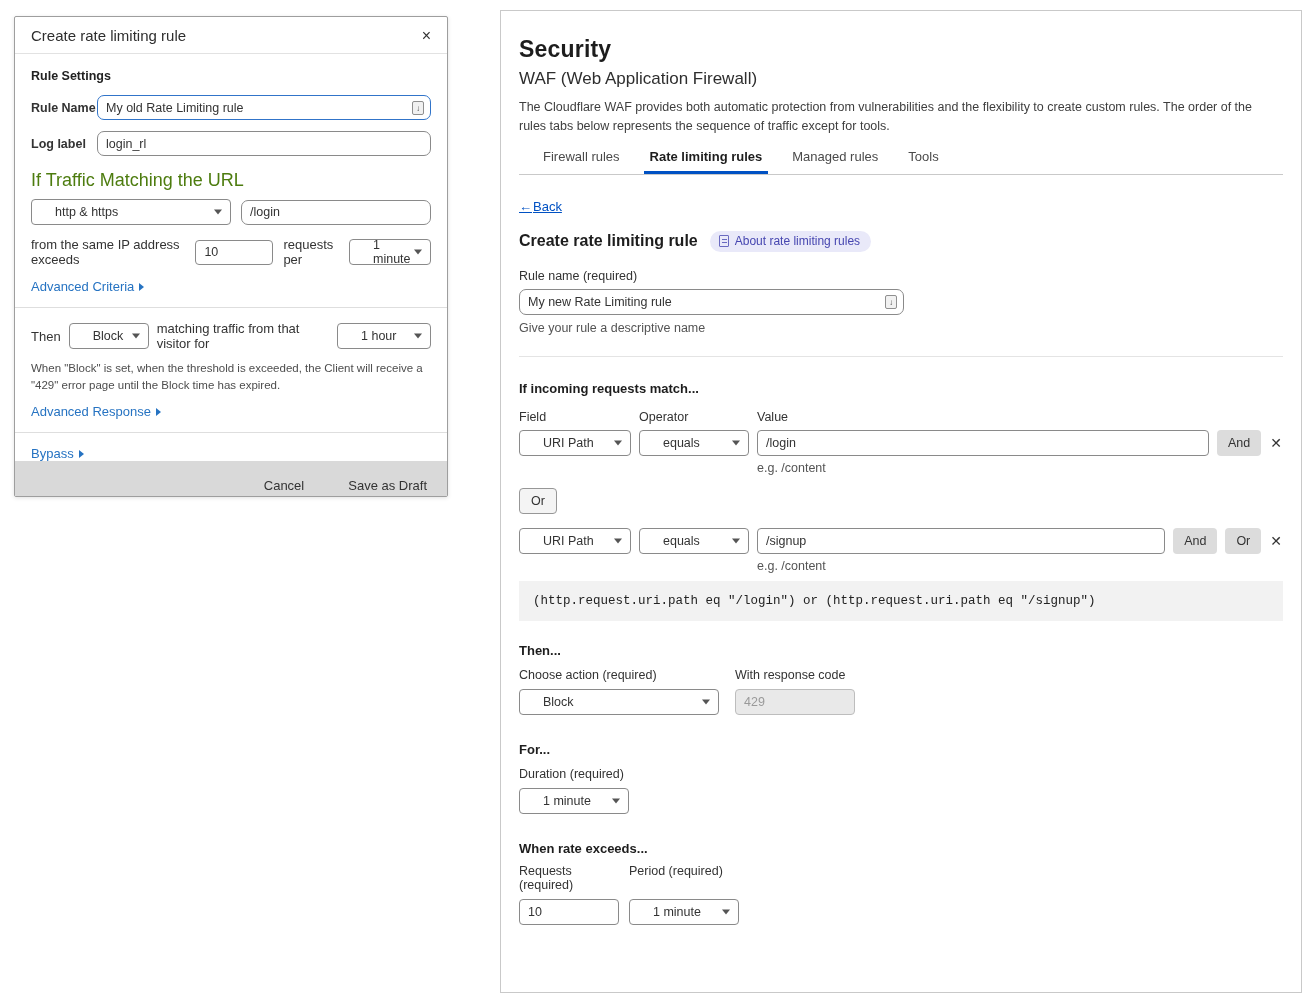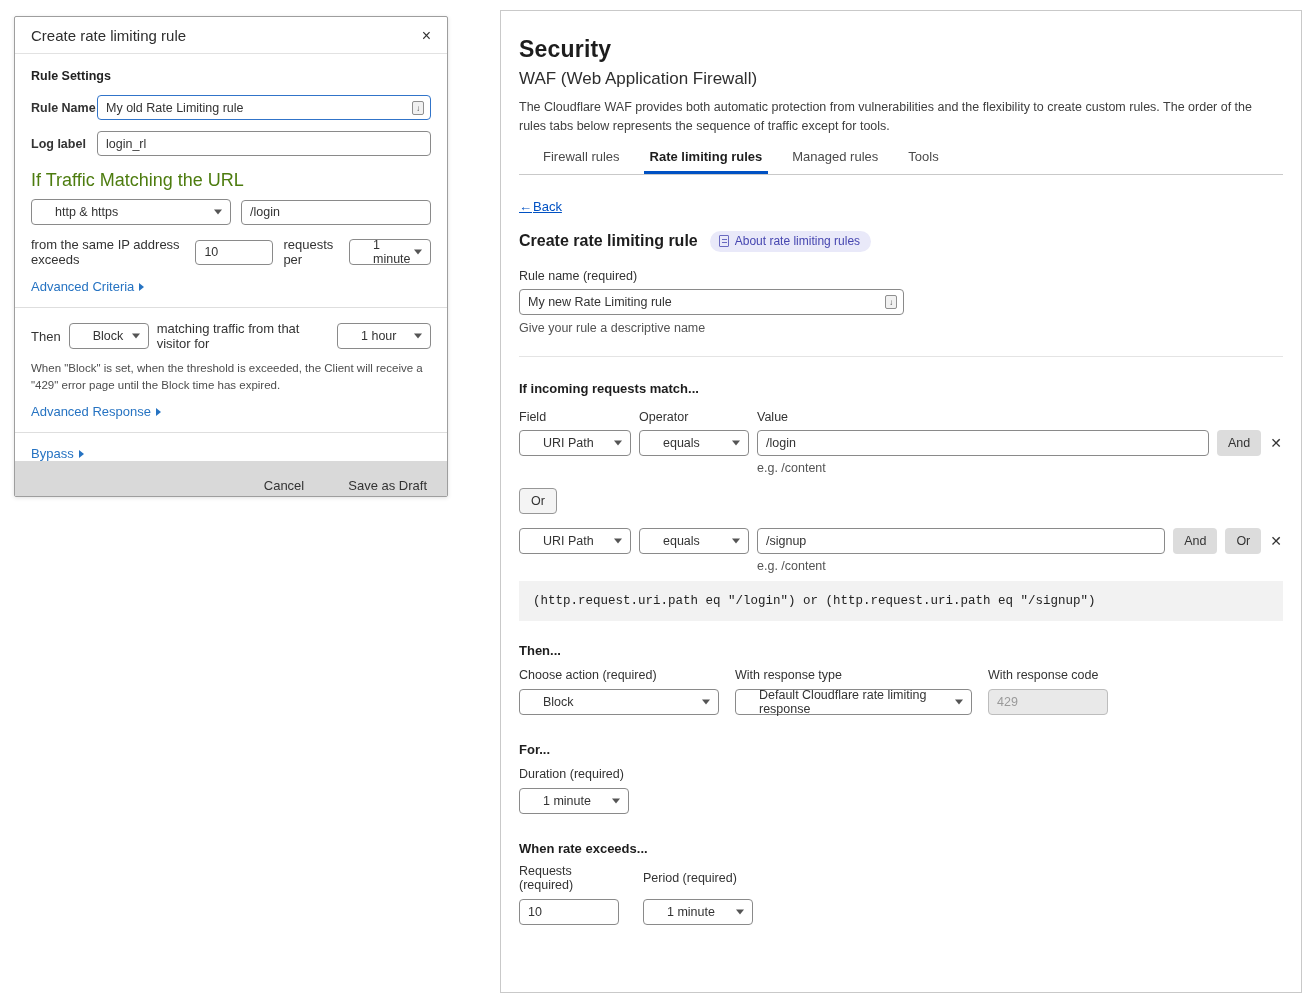--- a/index.html
+++ b/index.html
@@ -11,21 +11,21 @@
             box-shadow:0 1px 4px rgba(0,0,0,.12); overflow:hidden; }
   .dialog-header { display:flex; justify-content:space-between; align-items:center; padding:10px 16px 9px; border-bottom:1px solid #e2e2e2; }
   .dialog-title { font-size:15px; color:#2e2e2e; }
   .close-btn { background:none; border:none; font-size:16px; color:#333; cursor:pointer; line-height:1; }
   .dialog-body { padding:15px 16px 0; font-size:13px; color:#333; flex:1; }
   .dlg-section-title { font-weight:bold; font-size:12.5px; color:#222; margin-bottom:12px; }
   .fld-row { display:flex; align-items:center; margin-bottom:11px; }
   .fld-row > label { width:66px; flex:none; font-size:12.5px; color:#333;font-weight:bold; }
   .txt { height:25px; border:1px solid #8a8a8a; border-radius:4px; padding:0 8px; font-size:12.5px; color:#333; font-family:"Liberation Sans",sans-serif; background:#fff; }
   .input-wrap { position:relative; flex:1; display:flex; }
-  .input-wrap .txt { width:100%; padding-right:17px; }
+  .input-wrap .txt { width:100%; padding-right:17px;border-radius:7px; }
   .focused { border:1.5px solid #3174c9; }
   .autofill-icon { position:absolute; right:7px; top:50%; transform:translateY(-50%);
                    width:12px; height:14px; border:1px solid #8f8f8f; border-radius:2px; background:#f1f1f1;
                    font-size:8px; color:#444; display:flex; align-items:flex-end; justify-content:center; line-height:1.1; }
   .dlg-caption { font-size:18px; color:#4d7c0f; margin:14px 0 8px; }
   .inline-row { display:flex; align-items:center; gap:10px; margin-bottom:12px; }
   .select { position:relative; height:26px; border:1px solid #8a8a8a; border-radius:4px; background:#fff;
             display:flex; align-items:center; padding:0 24px 0 23px; font-size:12.5px; color:#333; cursor:default; }
   .caret { position:absolute; right:8px; top:50%; transform:translateY(-50%); width:0; height:0;
            border-left:4px solid transparent; border-right:4px solid transparent; border-top:5px solid #555; }
@@ -73,21 +73,21 @@
   .expr-code { background:#f2f2f2; margin-top:8px; padding:13px 14px; font-family:"Liberation Mono","DejaVu Sans Mono",monospace;
                font-size:12.5px; color:#222; white-space:pre; }
   .then-h { margin-top:22px; }
   .cols { display:flex; gap:16px; margin-top:10px; }
   .col-lbl { font-size:12.5px; color:#333; margin-bottom:7px; }
   .w-action { width:200px; }
   .w-resp { width:237px; }
   .w-code { width:120px; }
   .txt.disabled { background:#e9e9e9; color:#9a9a9a; border-color:#bdbdbd; }
   .mt26 { margin-top:27px; }
-  .rate-cols { display:flex; gap:24px; margin-top:8px;align-items:center; }
+  .rate-cols { display:flex; gap:10px; margin-top:8px; }
   .w-req { width:100px; }
   .w-period { width:110px; }
 </style>
 </head>
 <body>
 
 <div class="dialog">
   <div class="dialog-header">
     <span class="dialog-title">Create rate limiting rule</span>
     <button class="close-btn">×</button>
@@ -254,27 +254,20 @@
 
   <div class="section-h then-h">Then...</div>
   <div class="cols">
     <div class="w-action">
       <div class="col-lbl">Choose action (required)</div>
       <div class="select">
         <span>Block</span>
         <span class="caret"></span>
       </div>
     </div>
-    <div class="w-resp">
-      <div class="col-lbl">With response type</div>
-      <div class="select">
-        <span>Default Cloudflare rate limiting response</span>
-        <span class="caret"></span>
-      </div>
-    </div>
     <div class="w-code">
       <div class="col-lbl">With response code</div>
       <input class="txt disabled" style="width: 120px; height: 26px;" disabled="" value="429">
     </div>
   </div>
 
   <div class="section-h mt26">For...</div>
   <div class="col-lbl" style="margin-top:10px;">Duration (required)</div>
   <div class="select w-period">
     <span>1 minute</span>

